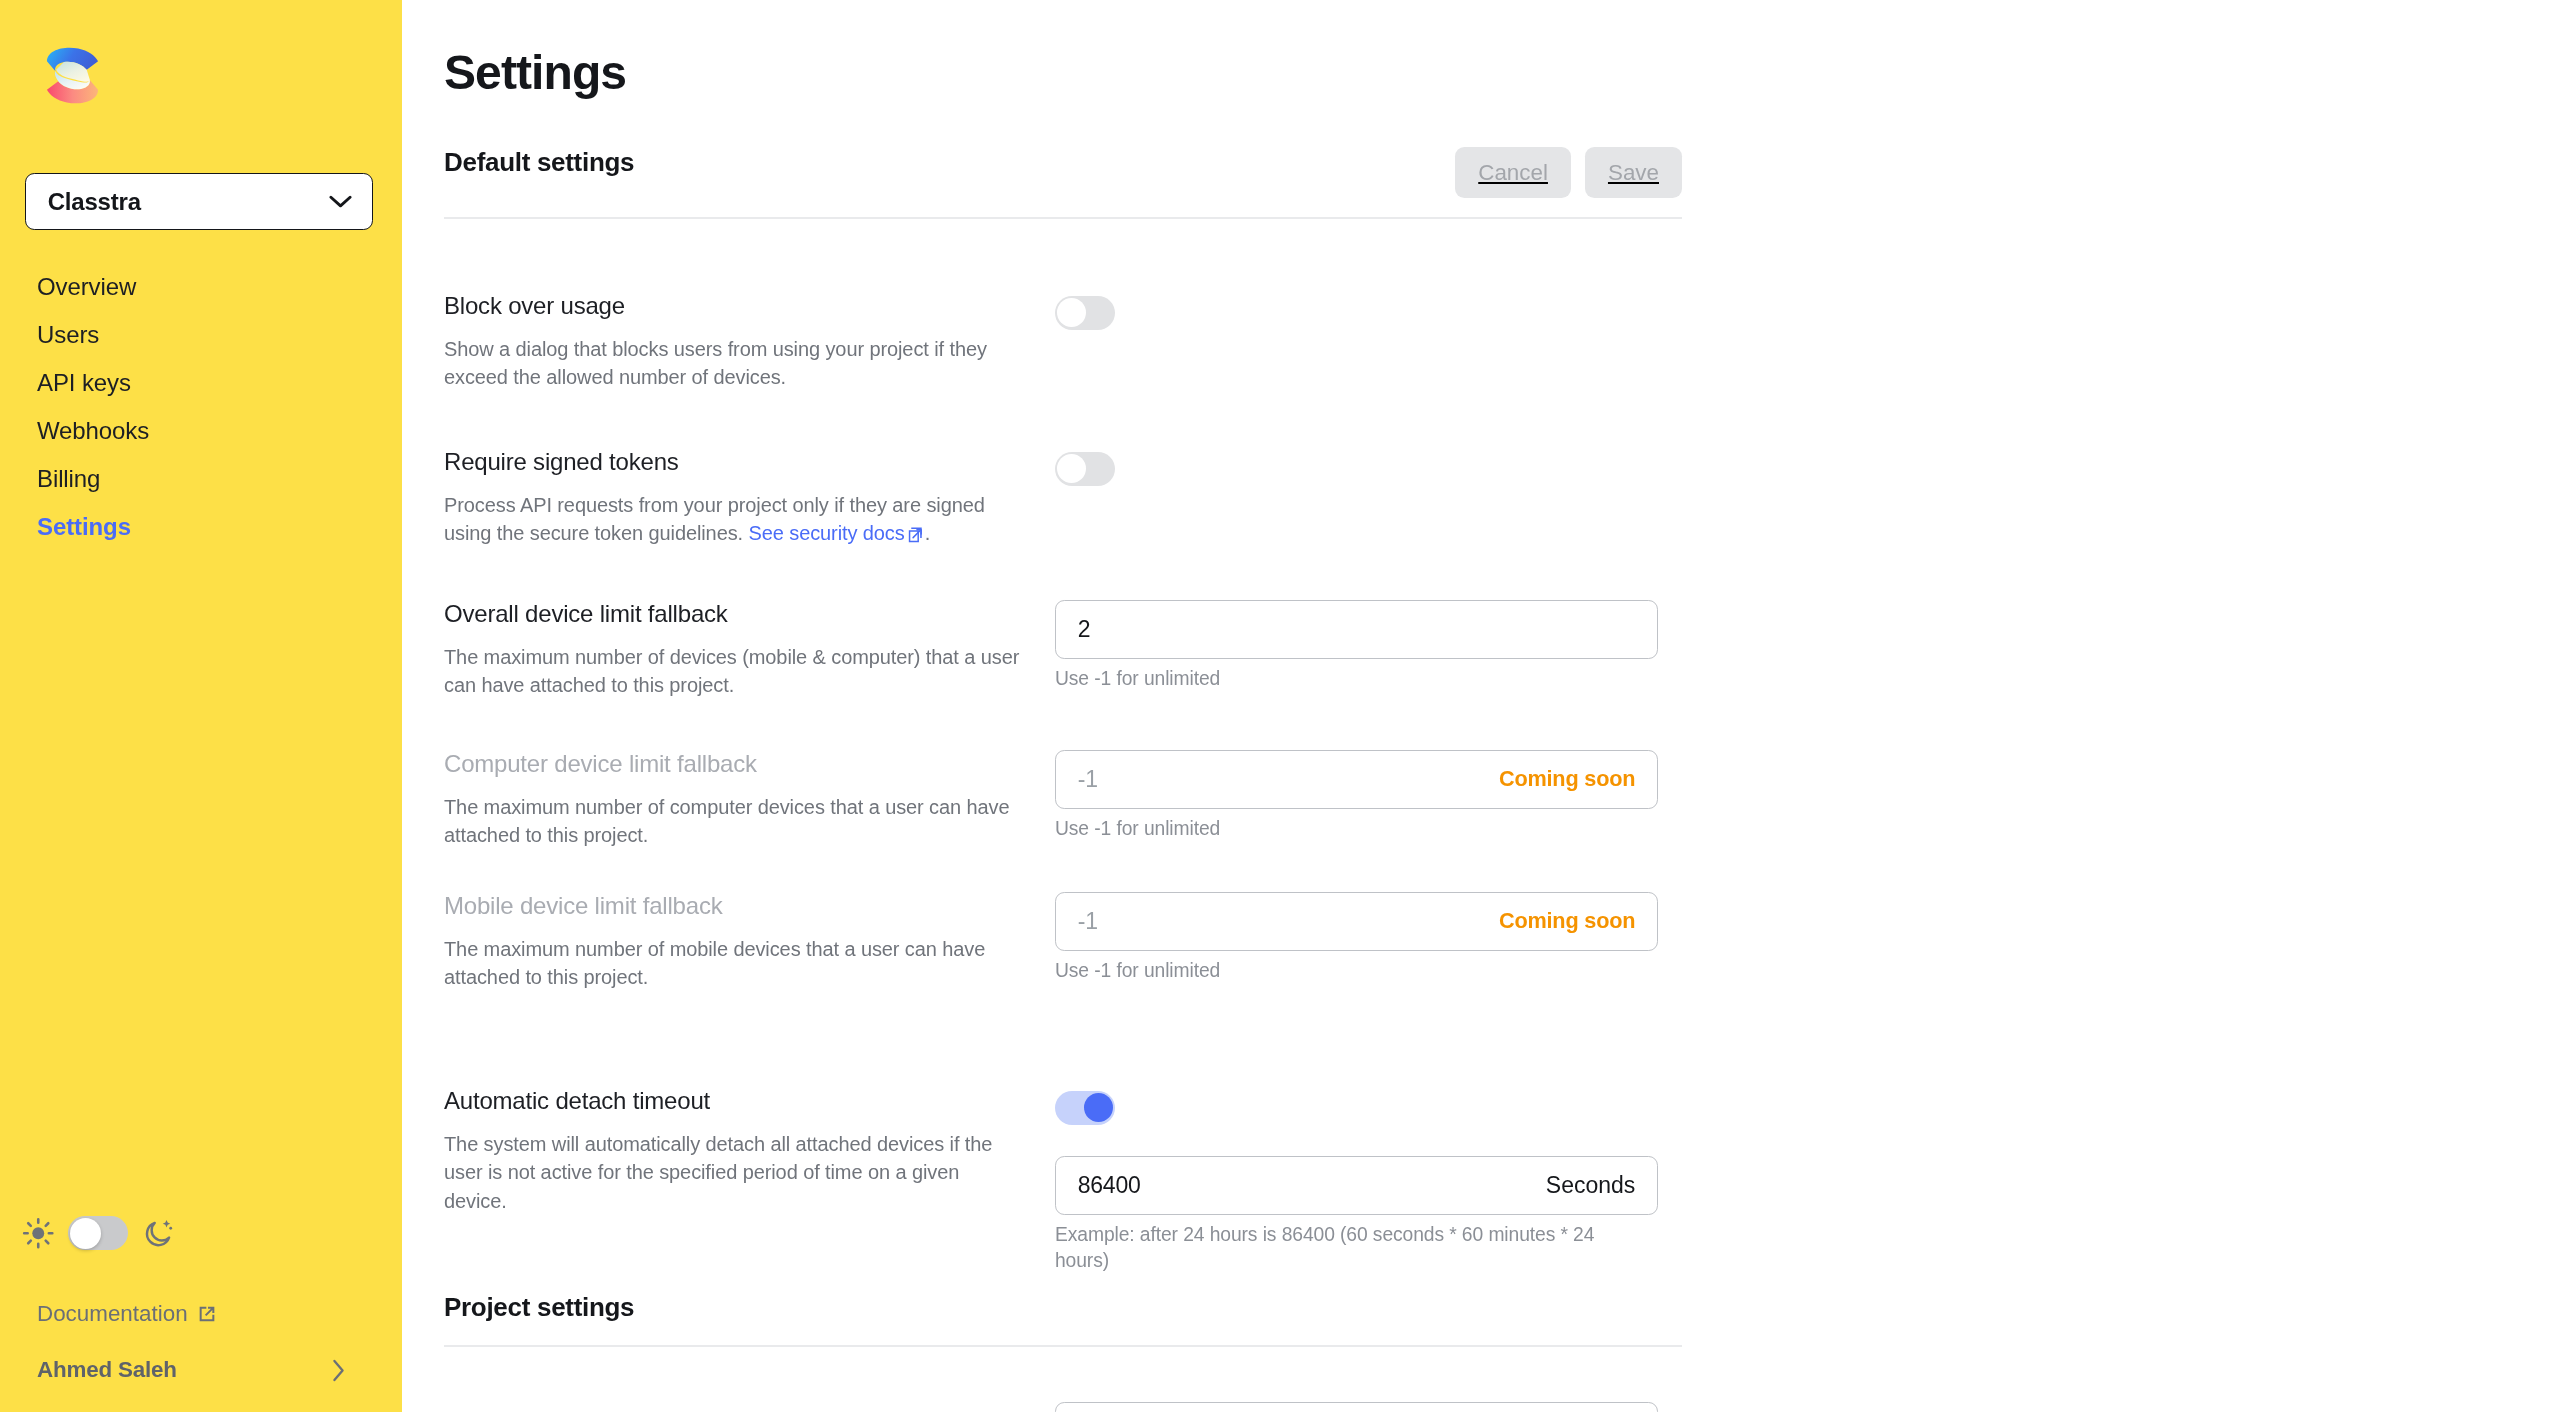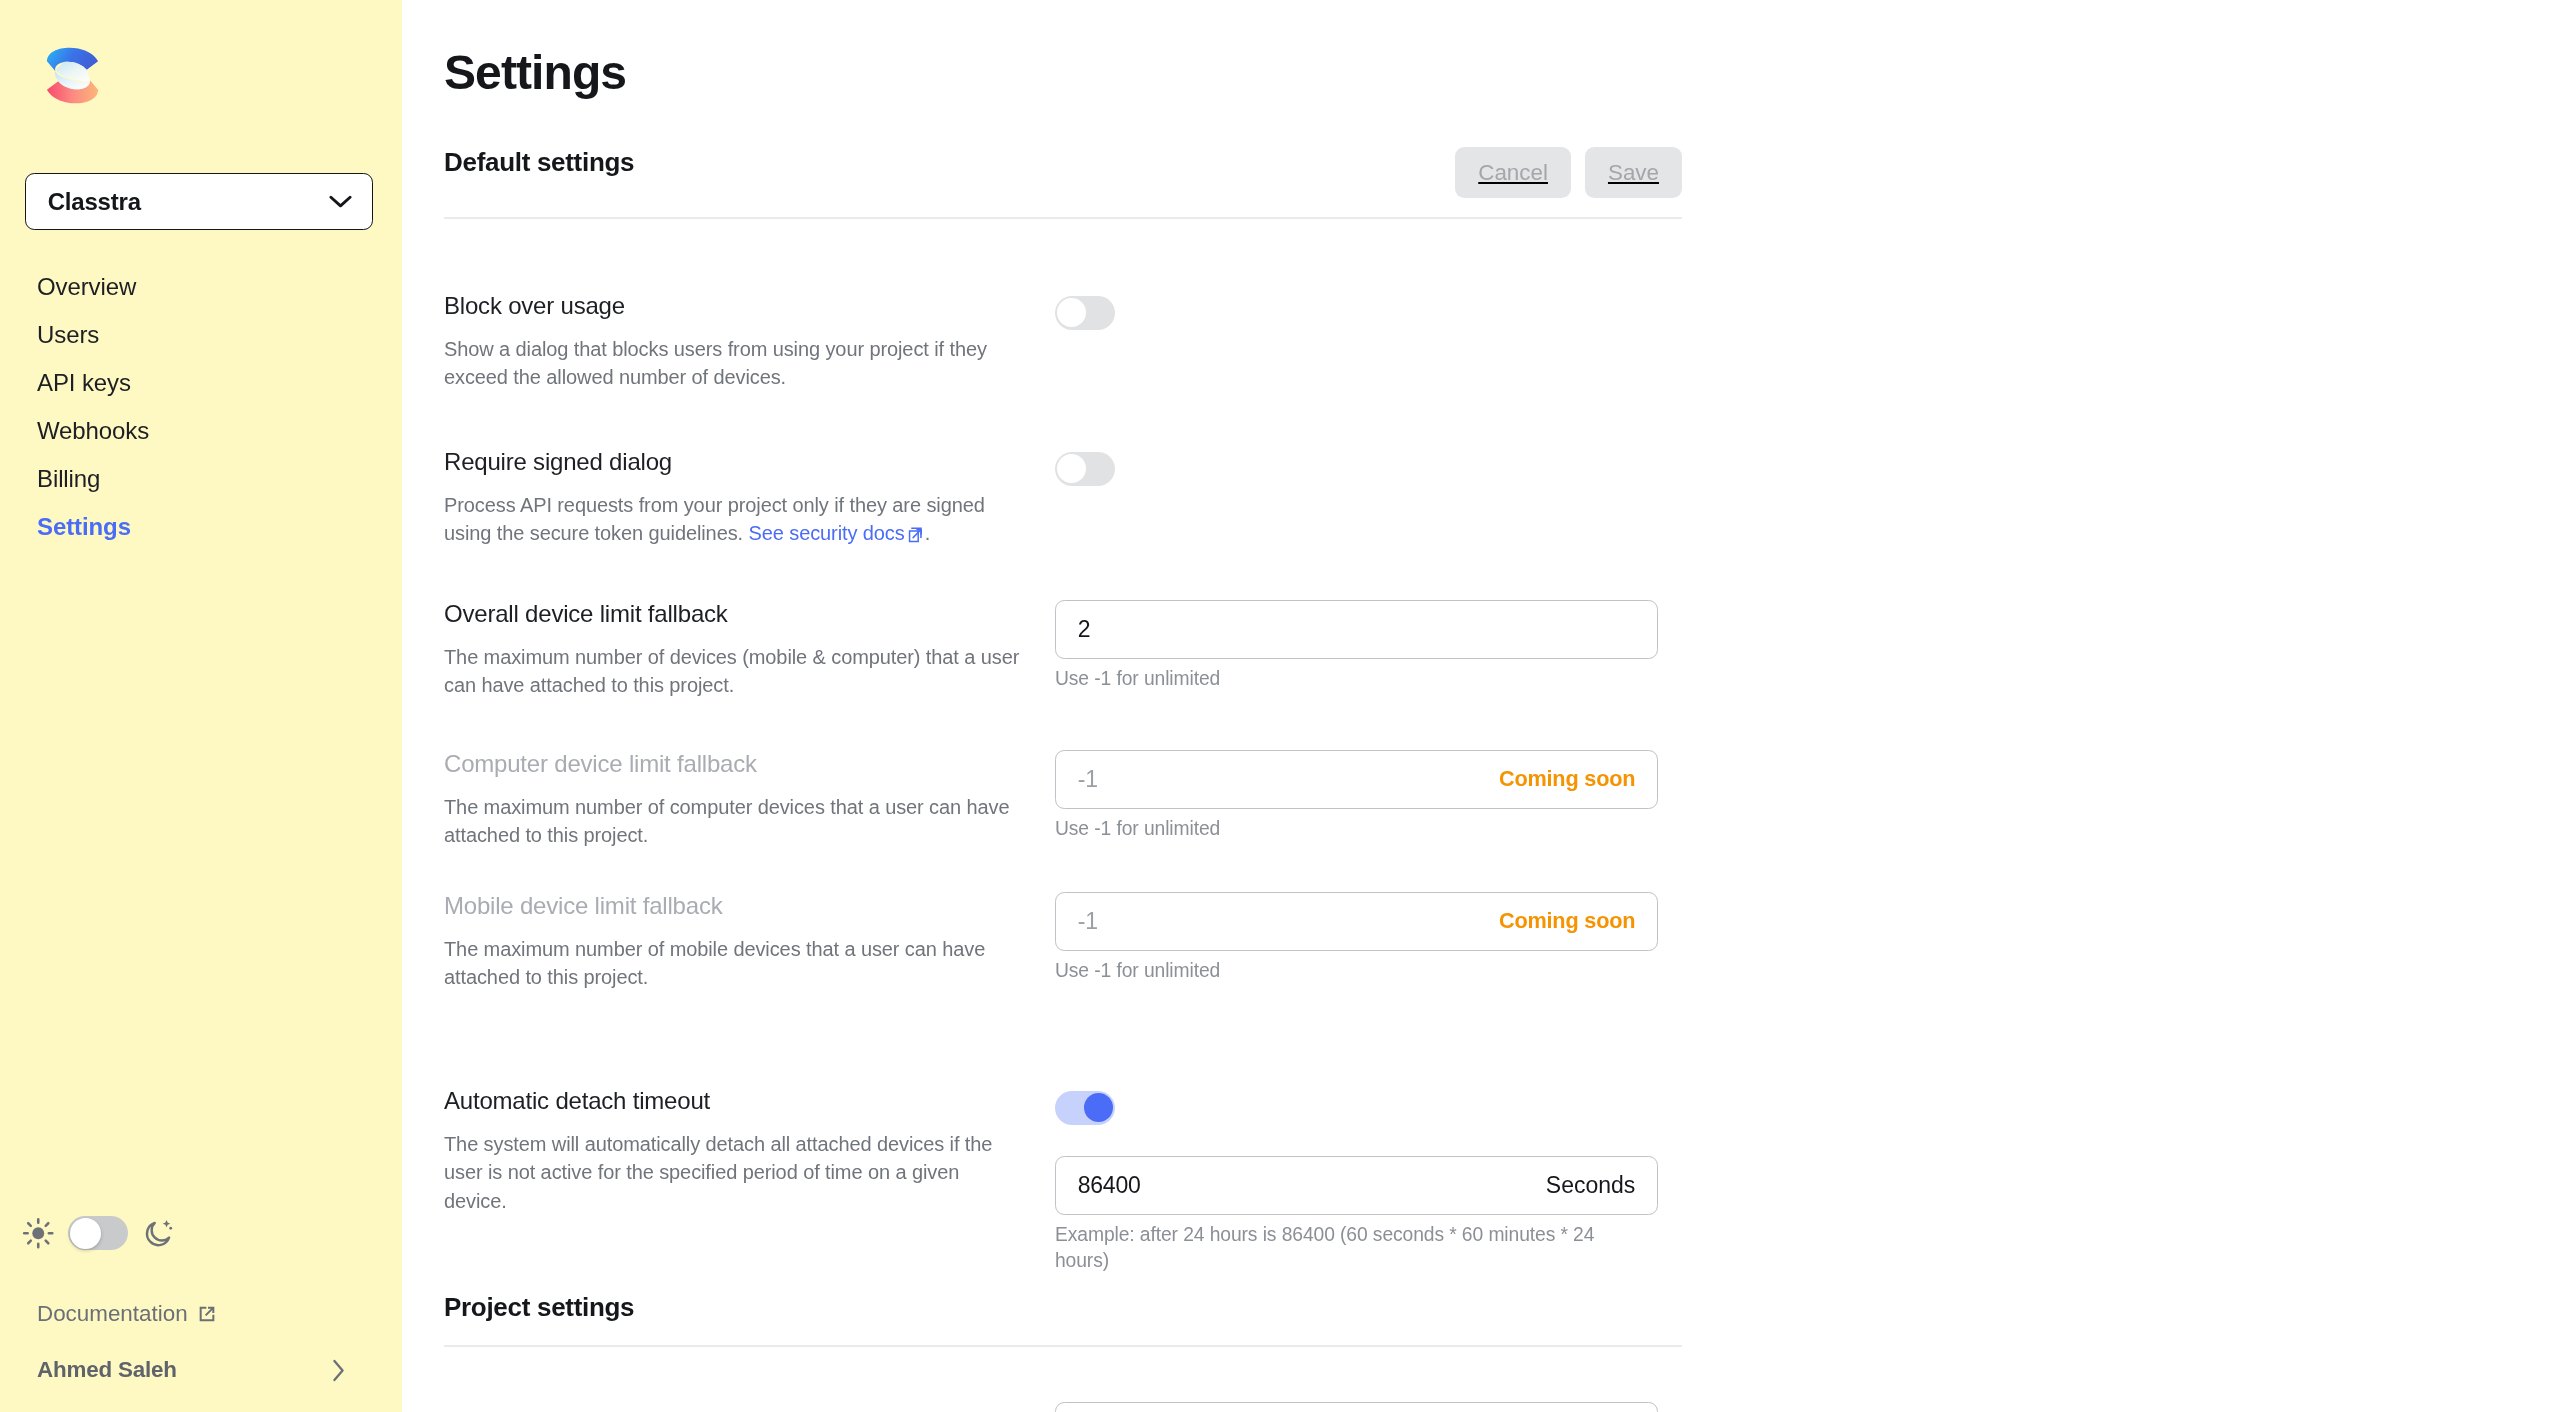--- a/index.html
+++ b/index.html
@@ -9,21 +9,21 @@
     font-family: "Liberation Sans", sans-serif;
     overflow: hidden;
   }
   .app { display: flex; width: 2576px; height: 1413px; background: #fff; }
 
   
   .sidebar {
     width: 402px; height: 1413px;
     flex: 0 0 402px;
     position: relative;
-    background: #fef9c3;
+    background: #fde047;
     padding: 0;
     text-decoration: underline;
   }
   .logo-wrap {
     position: absolute; left: 37px; top: 40px;
     width: 71px; height: 71px;
   }
   .logo-svg { display: block; width: 71px; height: 71px; }
 
   .project-select {
@@ -277,21 +277,21 @@
           </div>
           <div class="row-right">
             <div class="switch">
               <div class="knob"></div>
             </div>
           </div>
         </div>
 
         <div class="row" style="top:229px;">
           <div class="row-left">
-            <span class="row-label">Require signed dialog</span>
+            <span class="row-label">Require signed tokens</span>
             <div class="row-desc"><span>Process API requests from your project only if they are signed using the secure token guidelines. </span><a><span>See security docs</span><svg class="inline-ext" viewBox="0 0 24 24" fill="none">
                     <path d="M4.6 2.2h14.8v14.8h-2.2V4.4H4.6z" fill="#4a6cf7"></path>
                     <path d="M2.2 6.9h12.2v14.9H2.2z" stroke="#4a6cf7" stroke-width="2.1" fill="none"></path>
                     <path d="M7.2 16.4L17.5 6.1" stroke="#4a6cf7" stroke-width="2.1" stroke-linecap="round"></path>
                     <path d="M12.6 5.2h6v6" stroke="#4a6cf7" stroke-width="2.1" stroke-linecap="round" stroke-linejoin="round" fill="none"></path>
                   </svg></a><span>.</span></div>
           </div>
           <div class="row-right">
             <div class="switch">
               <div class="knob"></div>

